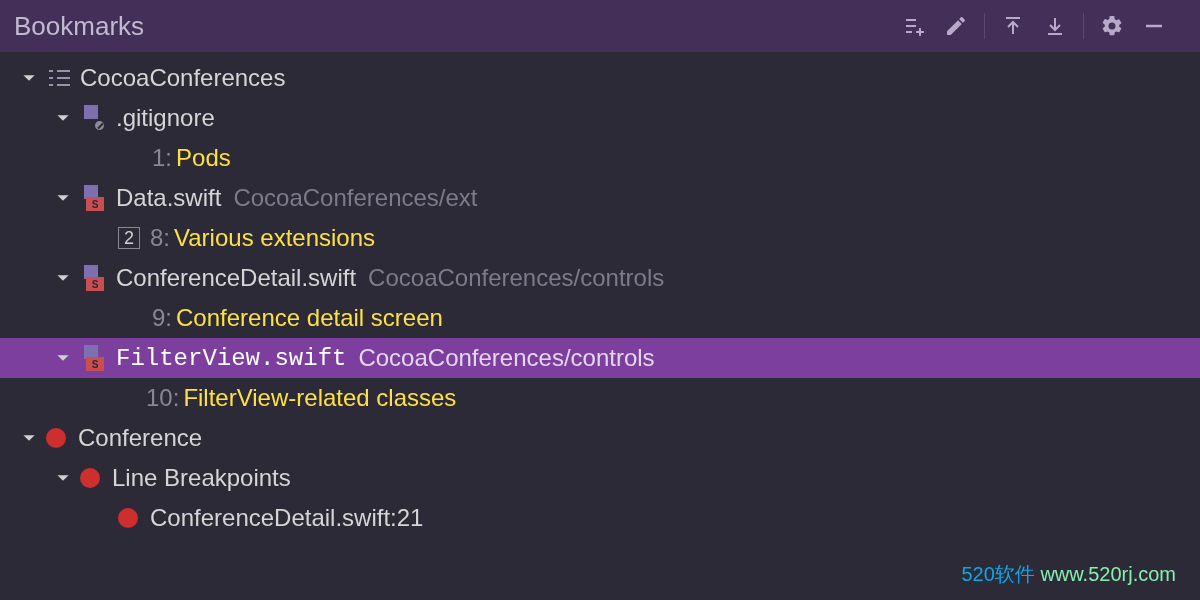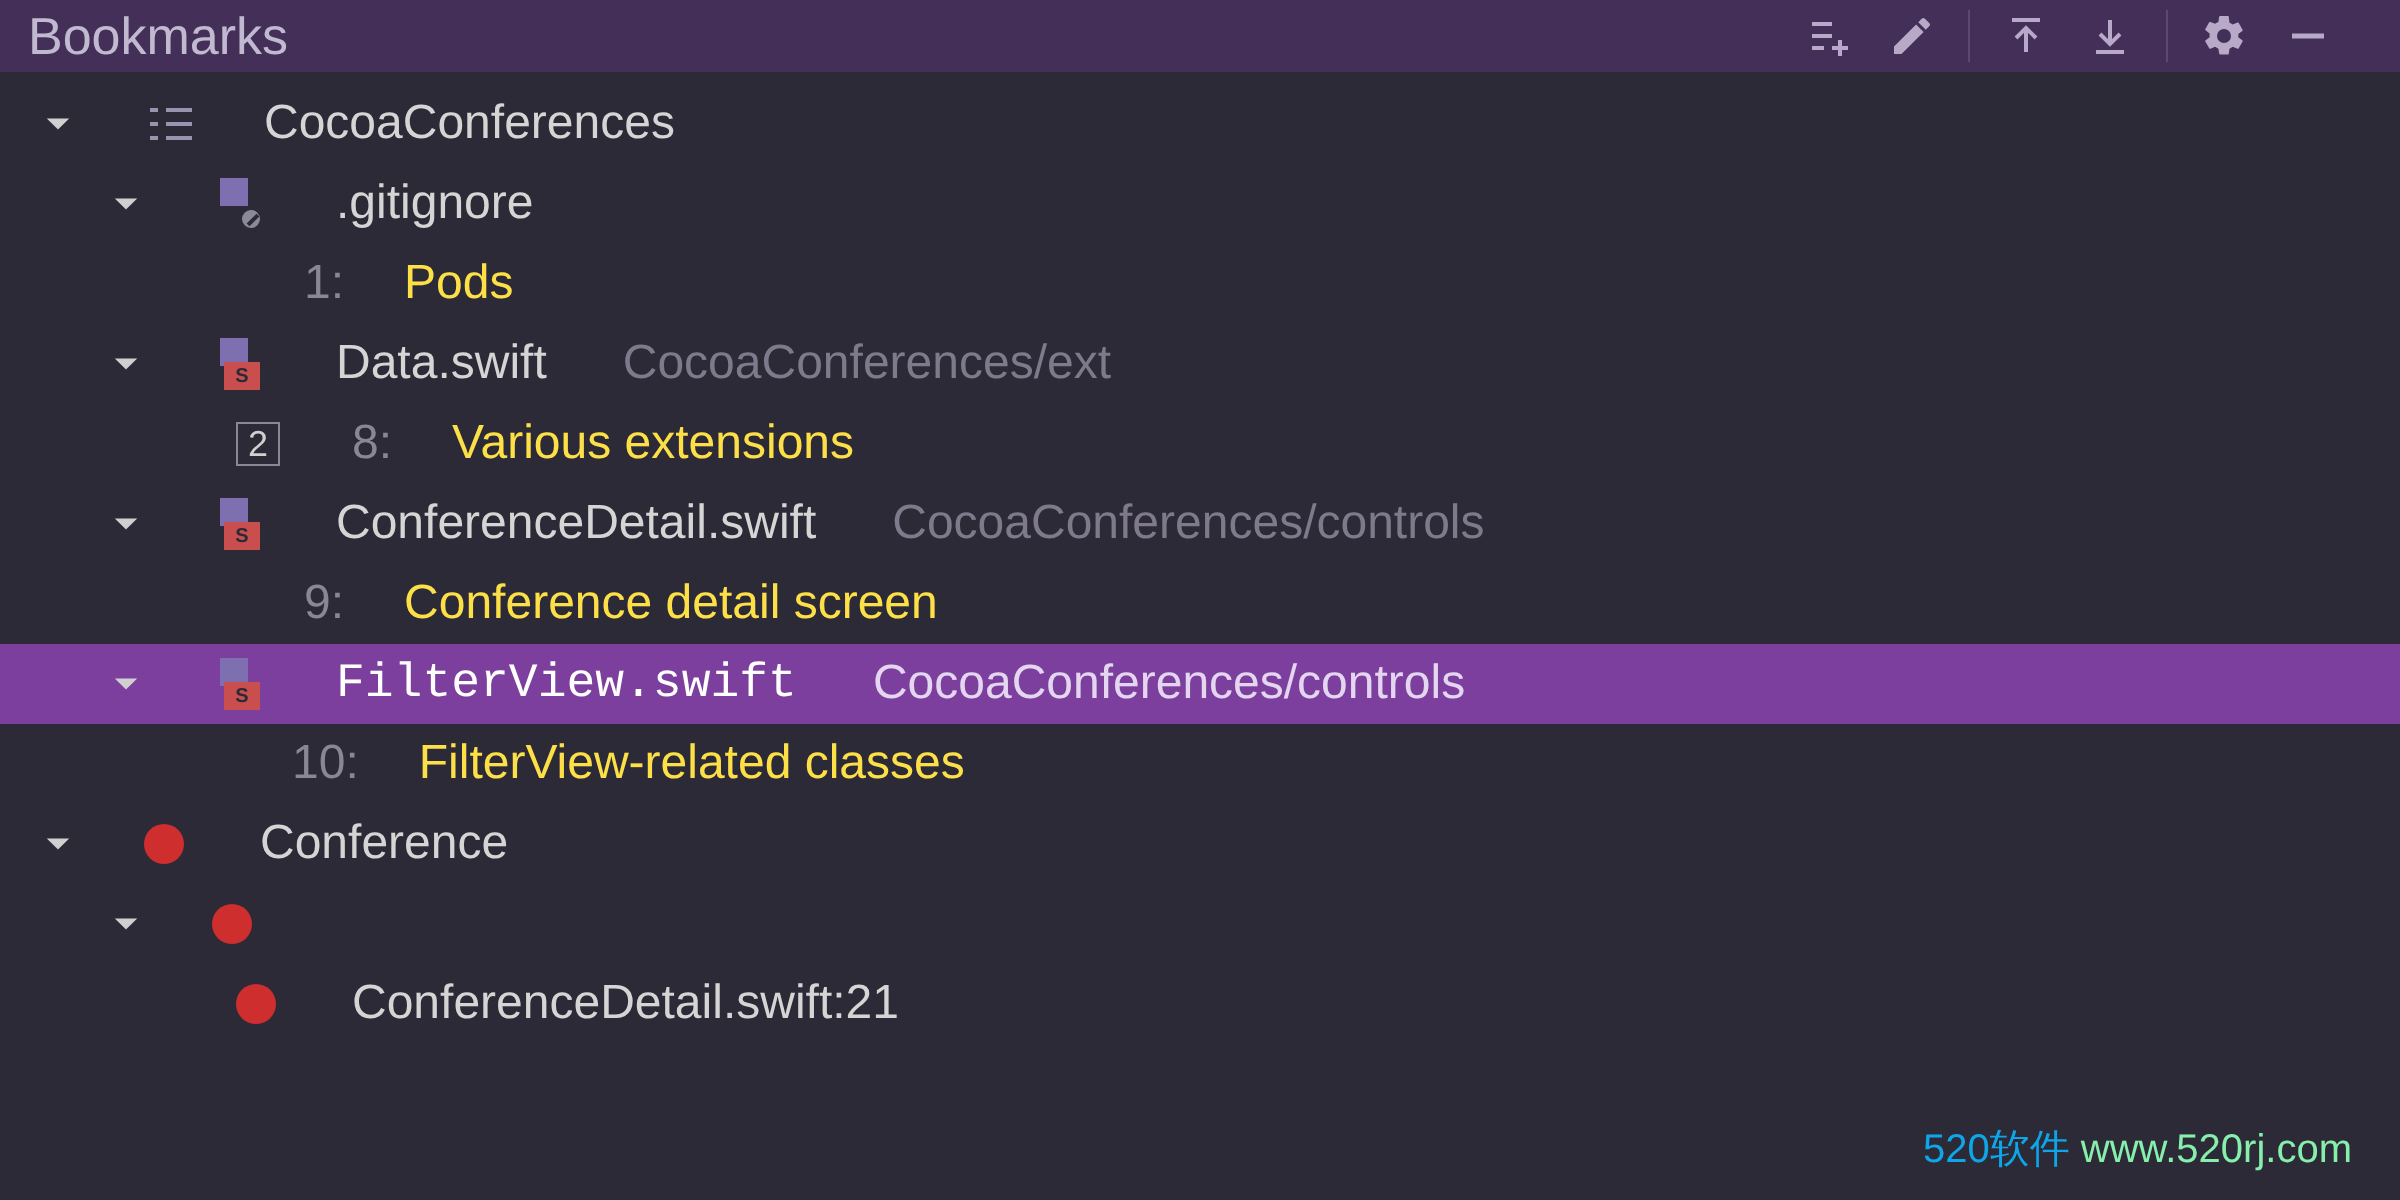--- a/index.html
+++ b/index.html
@@ -5,21 +5,21 @@
 * { margin: 0; padding: 0; box-sizing: border-box; }
 body {
   width: 1200px;
   height: 600px;
   background: #2b2a36;
   font-family: -apple-system, "Segoe UI", sans-serif;
   color: #bbbbbb;
   overflow: hidden;
 }
 .header {
-  height: 36px;
+  height: 52px;
   background: #432f58;
   display: flex;
   align-items: center;
   padding: 0 28px 0 14px;
   justify-content: space-between;
 }
 .header-title {
   font-size: 26px;
   color: #c1b9d0;
 }
@@ -45,21 +45,20 @@
   margin: 0 4px;
 }
 .tree {
   padding-top: 6px;
 }
 .row {
   display: flex;
   align-items: center;
   height: 40px;
   font-size: 24px;
-  gap: 26px;
 }
 .row.selected { background: #7c3f9e; color: #fff; }
 .row.selected .path-hint { color: #e4d6f0; }
 .chevron {
   width: 22px;
   height: 22px;
   display: flex;
   align-items: center;
   justify-content: center;
   color: #d0d0d0;
@@ -268,20 +267,21 @@
     <span class="bp-dot"></span>
     <span class="node-text">Conference</span>
   </div>
   <div class="row" style="padding-left:52px">
     <span class="chevron">
         <svg viewBox="0 0 10 10" fill="currentColor">
           <path d="M1 3l4 4 4-4z"></path>
         </svg>
       </span>
     <span class="bp-dot"></span>
+    <span class="node-text">Line Breakpoints</span>
   </div>
   <div class="row" style="padding-left:118px">
     <span class="bp-dot"></span>
     <span class="node-text">ConferenceDetail.swift:21</span>
   </div>
 
 </div>
 
 <div class="watermark">
   <span class="wm1">520软件</span>

